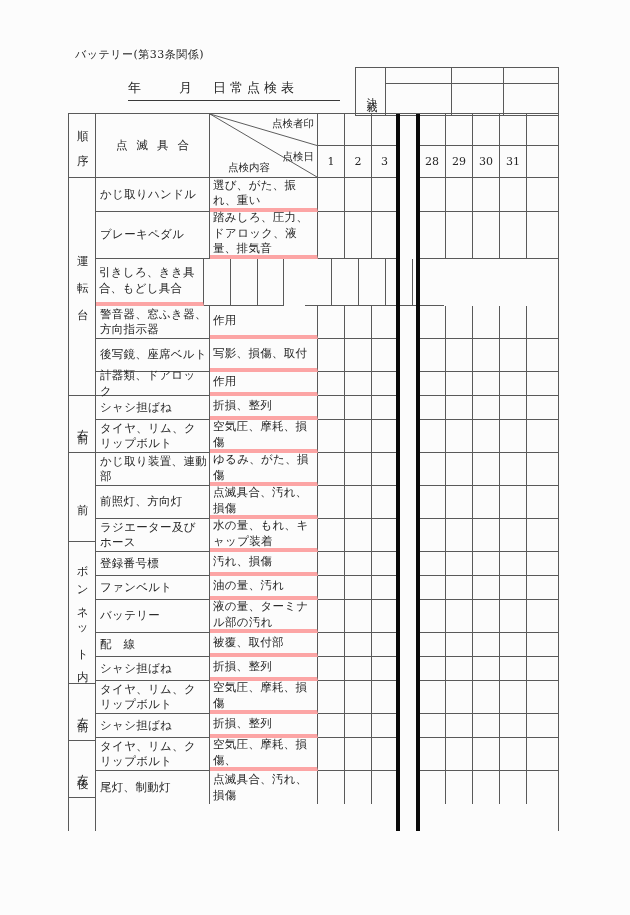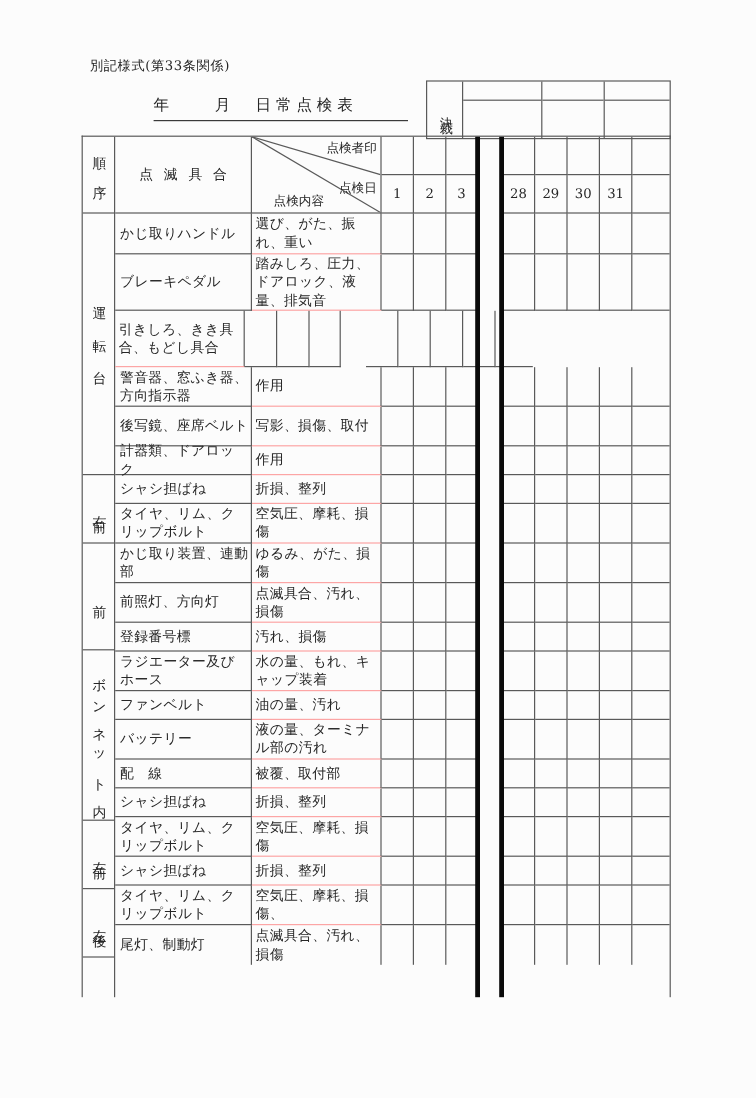--- a/index.html
+++ b/index.html
@@ -46,41 +46,41 @@
   .dl1{position:absolute;top:3px;right:3px;}
   .dl2{position:absolute;top:36px;right:3px;}
   .dl3{position:absolute;bottom:2px;left:18px;}
   .dayh{flex:1;display:flex;flex-direction:column;}
   .srow,.drow{height:32px;display:flex;box-sizing:border-box;}
 
   .row{display:flex;box-sizing:border-box;}
   .loc{width:114px;border-right:1px solid #5a5a5a;border-bottom:1px solid #5a5a5a;box-sizing:border-box;
        font-size:11.5px;line-height:15.5px;padding:1px 2px 1px 4px;
        display:flex;align-items:center;letter-spacing:.3px;}
-  .cont{width:108px;border-right:1px solid #5a5a5a;border-bottom:1px solid #fca5a5;box-sizing:border-box;
+  .cont{width:108px;border-right:1px solid #5a5a5a;border-bottom:4px solid #fca5a5;box-sizing:border-box;
         font-size:11.5px;line-height:15.5px;padding:1px 1px 1px 3px;
         display:flex;align-items:center;letter-spacing:.3px;}
   .days{flex:1;display:flex;}
   .days i,.srow i,.drow i{display:flex;align-items:center;justify-content:center;
         font-style:normal;font-size:11px;box-sizing:border-box;
         width:27px;border-right:1px solid #5a5a5a;border-bottom:1px solid #5a5a5a;}
   i.d3{width:26px;}
   i.dgap{width:21px;border-right:none;border-bottom:none;}
   i.dend{width:31px;border-right:none;}
   .row.rlast .loc,.row.rlast .cont,.row.rlast .days i{border-bottom:none;}
 
   .vbar{position:absolute;top:0;width:4px;height:717px;background:#0a0a0a;}
   .b1{left:327px;} .b2{left:347px;}
 </style>
 </head>
 <body>
 
 <div class="page">
 
-  <div class="note">別記様式(第33条関係)</div>
+  <div class="note">バッテリー(第33条関係)</div>
   <div class="title">年　　月　日常点検表</div>
 
   <div class="approval">
     <div class="ap-label">
       <span>決裁</span>
     </div>
     <div class="ap-col c1">
         <div class="ap-top"></div>
         <div class="ap-bot"></div>
       </div>
@@ -305,38 +305,38 @@
             <i></i>
             <i class="d3"></i>
             <i class="dgap"></i>
             <i></i>
             <i></i>
             <i></i>
             <i></i>
             <i class="dend"></i>
           </div>
         </div>
+      <div class="row" style="height:33px">
+          <div class="loc">ラジエーター及びホース</div>
+          <div class="cont">水の量、もれ、キャップ装着</div>
+          <div class="days">
+            <i></i>
+            <i></i>
+            <i class="d3"></i>
+            <i class="dgap"></i>
+            <i></i>
+            <i></i>
+            <i></i>
+            <i></i>
+            <i class="dend"></i>
+          </div>
+        </div>
       <div class="row" style="height:24px">
           <div class="loc">登録番号標</div>
           <div class="cont">汚れ、損傷</div>
-          <div class="days">
-            <i></i>
-            <i></i>
-            <i class="d3"></i>
-            <i class="dgap"></i>
-            <i></i>
-            <i></i>
-            <i></i>
-            <i></i>
-            <i class="dend"></i>
-          </div>
-        </div>
-      <div class="row" style="height:33px">
-          <div class="loc">ラジエーター及びホース</div>
-          <div class="cont">水の量、もれ、キャップ装着</div>
           <div class="days">
             <i></i>
             <i></i>
             <i class="d3"></i>
             <i class="dgap"></i>
             <i></i>
             <i></i>
             <i></i>
             <i></i>
             <i class="dend"></i>

